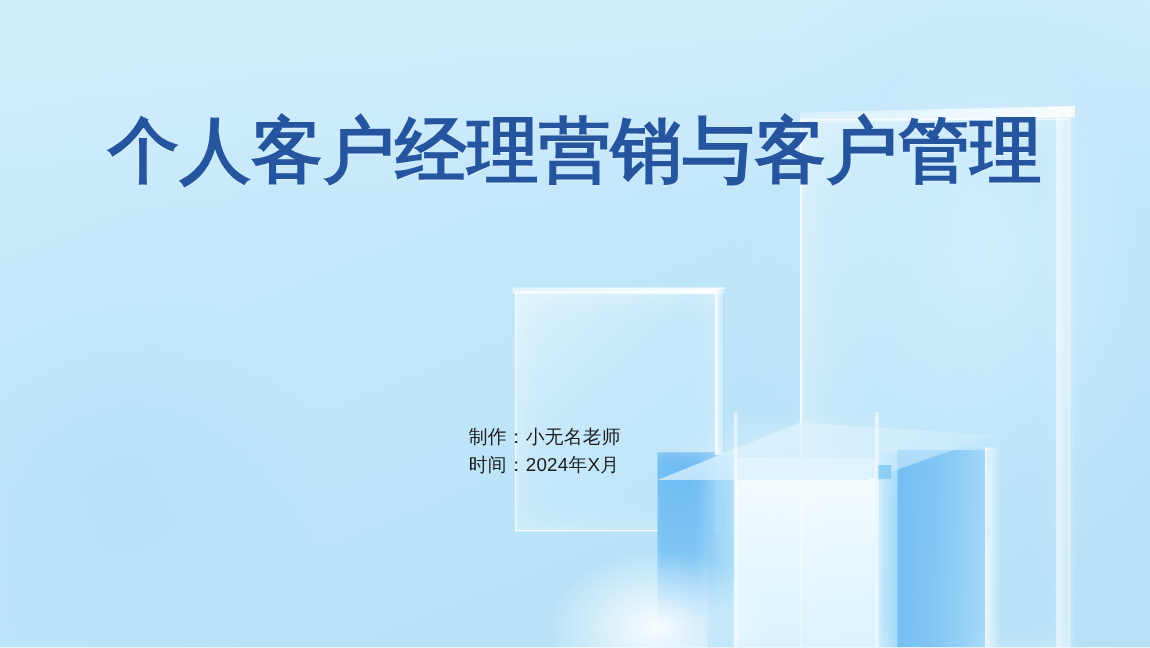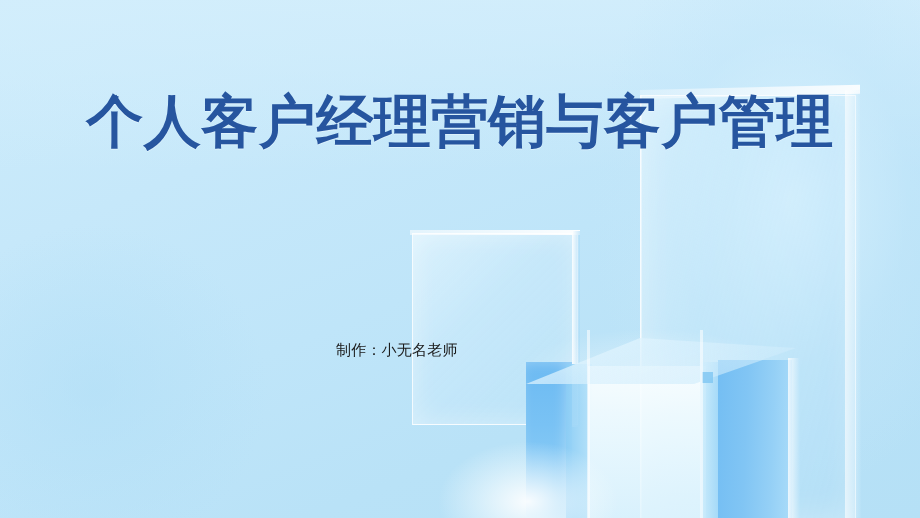--- a/index.html
+++ b/index.html
@@ -161,21 +161,21 @@
     text-shadow:0 1px 0 rgba(255,255,255,.35);
   }
   .byline{
     position:absolute;
     left:336px; top:339px;
     font-size:15px;
     line-height:1.52;
     color:#1b1b1b;
     letter-spacing:.2px;
   }
-  .byline div{ white-space:nowrap; }
+  .byline div{ white-space:nowrap;margin-left:39px; }
 </style>
 </head>
 <body>
 
 <div class="slide">
 
   <div class="bg-top-light"></div>
   <div class="bg-wash-right"></div>
   <div class="bg-wash-left"></div>
 
@@ -200,15 +200,16 @@
   <div class="cube-corner-notch"></div>
   <div class="seam seam-a"></div>
   <div class="seam seam-b"></div>
 
   <div class="glow-bottom"></div>
 
   <h1 class="title">个人客户经理营销与客户管理</h1>
 
   <div class="byline">
     <div>制作：小无名老师</div>
+    <div>时间：2024年X月</div>
   </div>
 
 </div>
 
 </body></html>

